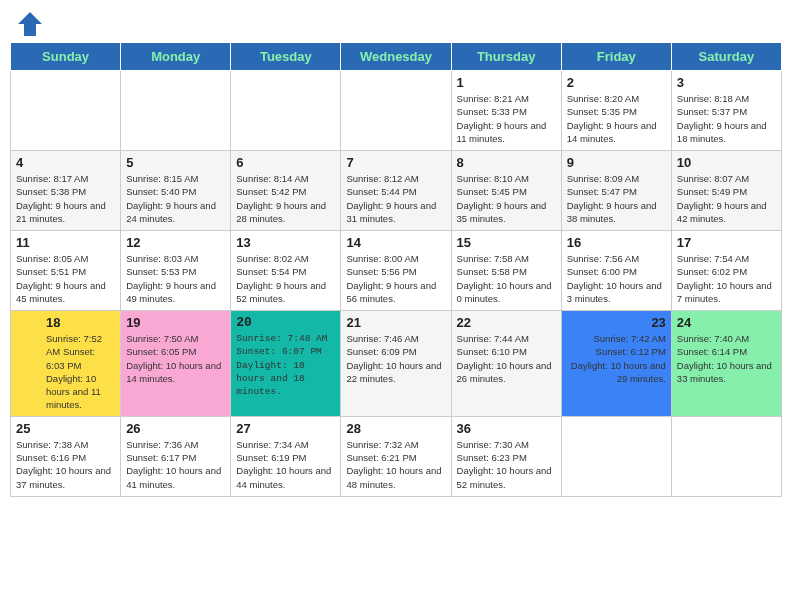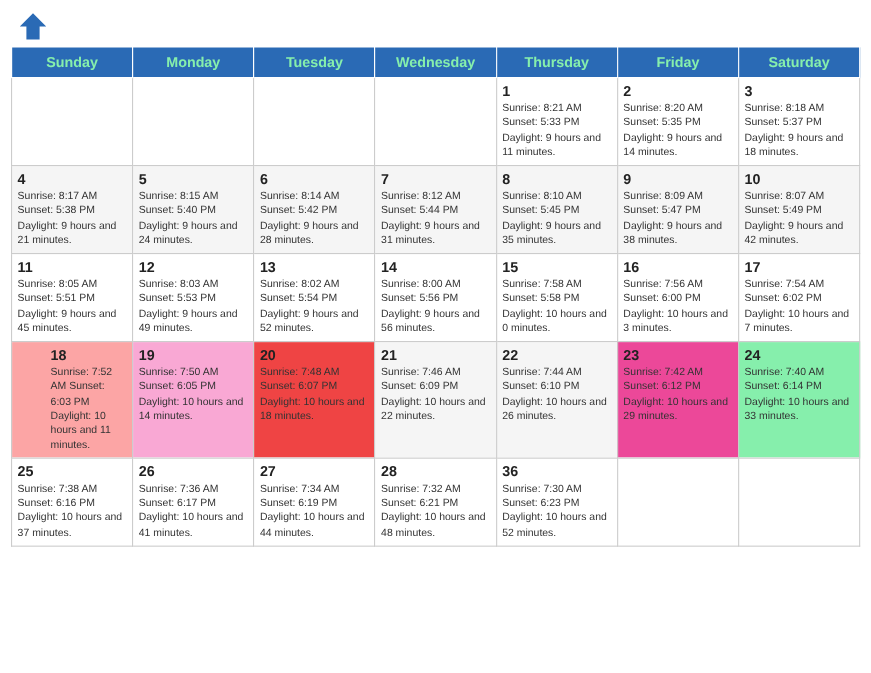--- a/index.html
+++ b/index.html
@@ -234,56 +234,56 @@
         </td>
         <td>
           <span class="day-number">17</span>
           <div class="day-info">Sunrise: 7:54 AM
 Sunset: 6:02 PM
 Daylight: 10 hours
 and 7 minutes.</div>
         </td>
       </tr>
       <tr>
-        <td style="background: #fca5a5; padding-left: 35px;">
+        <td style="background: #fde047; padding-left: 35px;">
           <span class="day-number">18</span>
           <div class="day-info">Sunrise: 7:52 AM
 Sunset: 6:03 PM
 Daylight: 10 hours
 and 11 minutes.</div>
         </td>
         <td style="background: #f9a8d4;">
           <span class="day-number">19</span>
           <div class="day-info">Sunrise: 7:50 AM
 Sunset: 6:05 PM
 Daylight: 10 hours
 and 14 minutes.</div>
         </td>
-        <td style="background: #ef4444;">
+        <td style="background: #14b8a6; font-family: Liberation Mono, monospace;">
           <span class="day-number">20</span>
           <div class="day-info">Sunrise: 7:48 AM
 Sunset: 6:07 PM
 Daylight: 10 hours
 and 18 minutes.</div>
         </td>
         <td style="background: rgb(245, 245, 245);">
           <span class="day-number">21</span>
           <div class="day-info">Sunrise: 7:46 AM
 Sunset: 6:09 PM
 Daylight: 10 hours
 and 22 minutes.</div>
         </td>
         <td style="background: rgb(245, 245, 245);">
           <span class="day-number">22</span>
           <div class="day-info">Sunrise: 7:44 AM
 Sunset: 6:10 PM
 Daylight: 10 hours
 and 26 minutes.</div>
         </td>
-        <td style="background: #ec4899;">
+        <td style="background: #3b82f6; text-align: right;">
           <span class="day-number">23</span>
           <div class="day-info">Sunrise: 7:42 AM
 Sunset: 6:12 PM
 Daylight: 10 hours
 and 29 minutes.</div>
         </td>
         <td style="background: #86efac;">
           <span class="day-number">24</span>
           <div class="day-info">Sunrise: 7:40 AM
 Sunset: 6:14 PM

